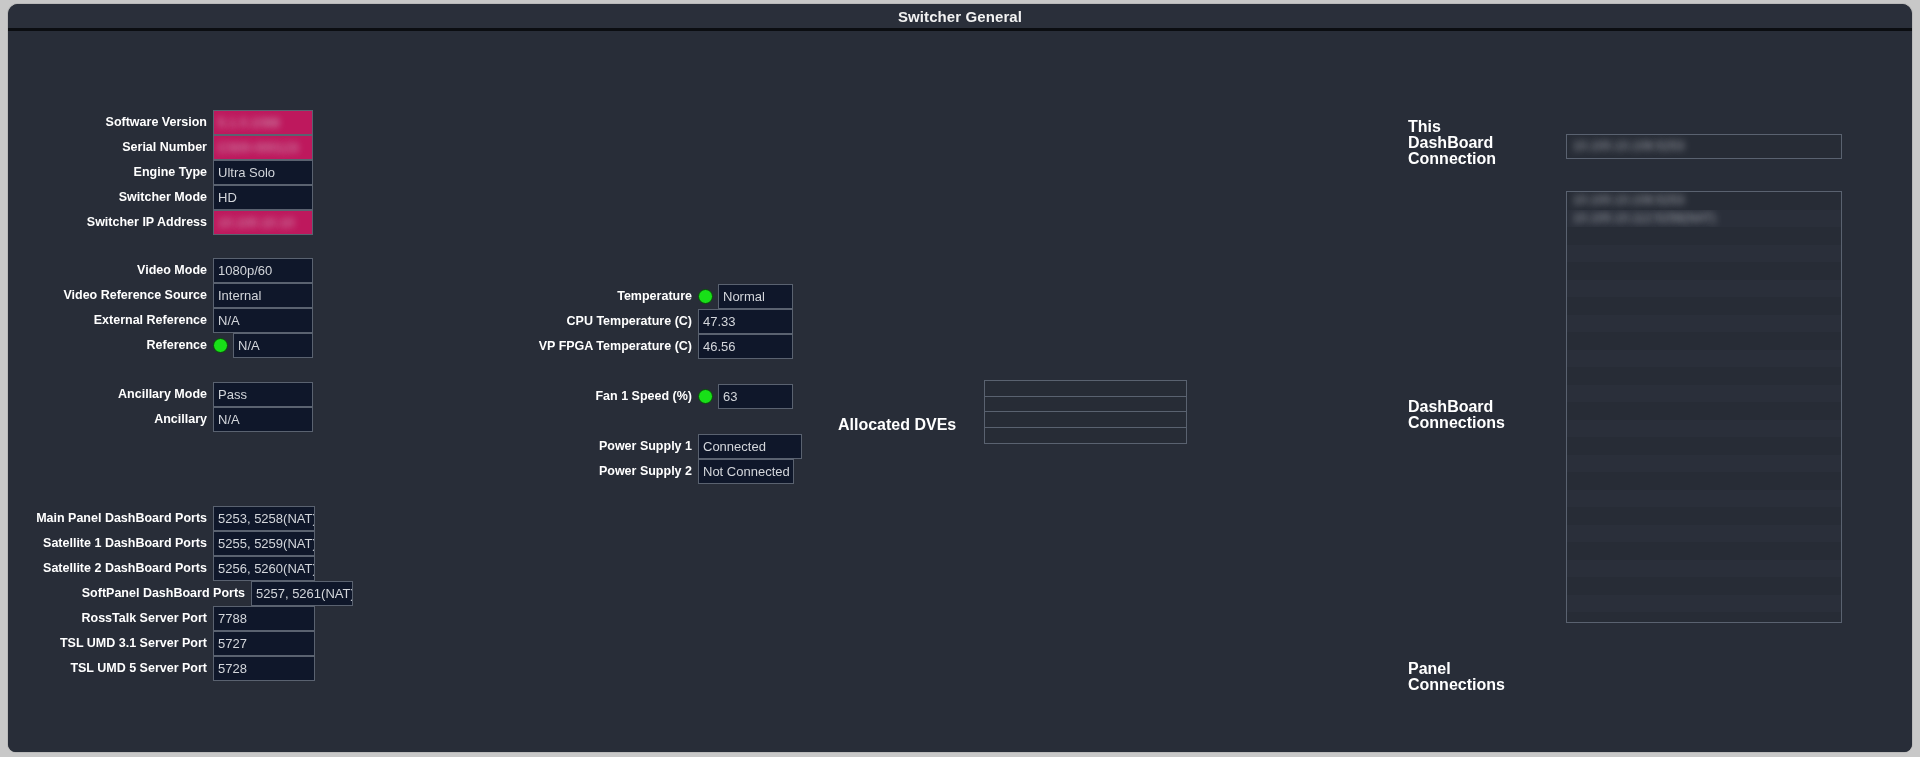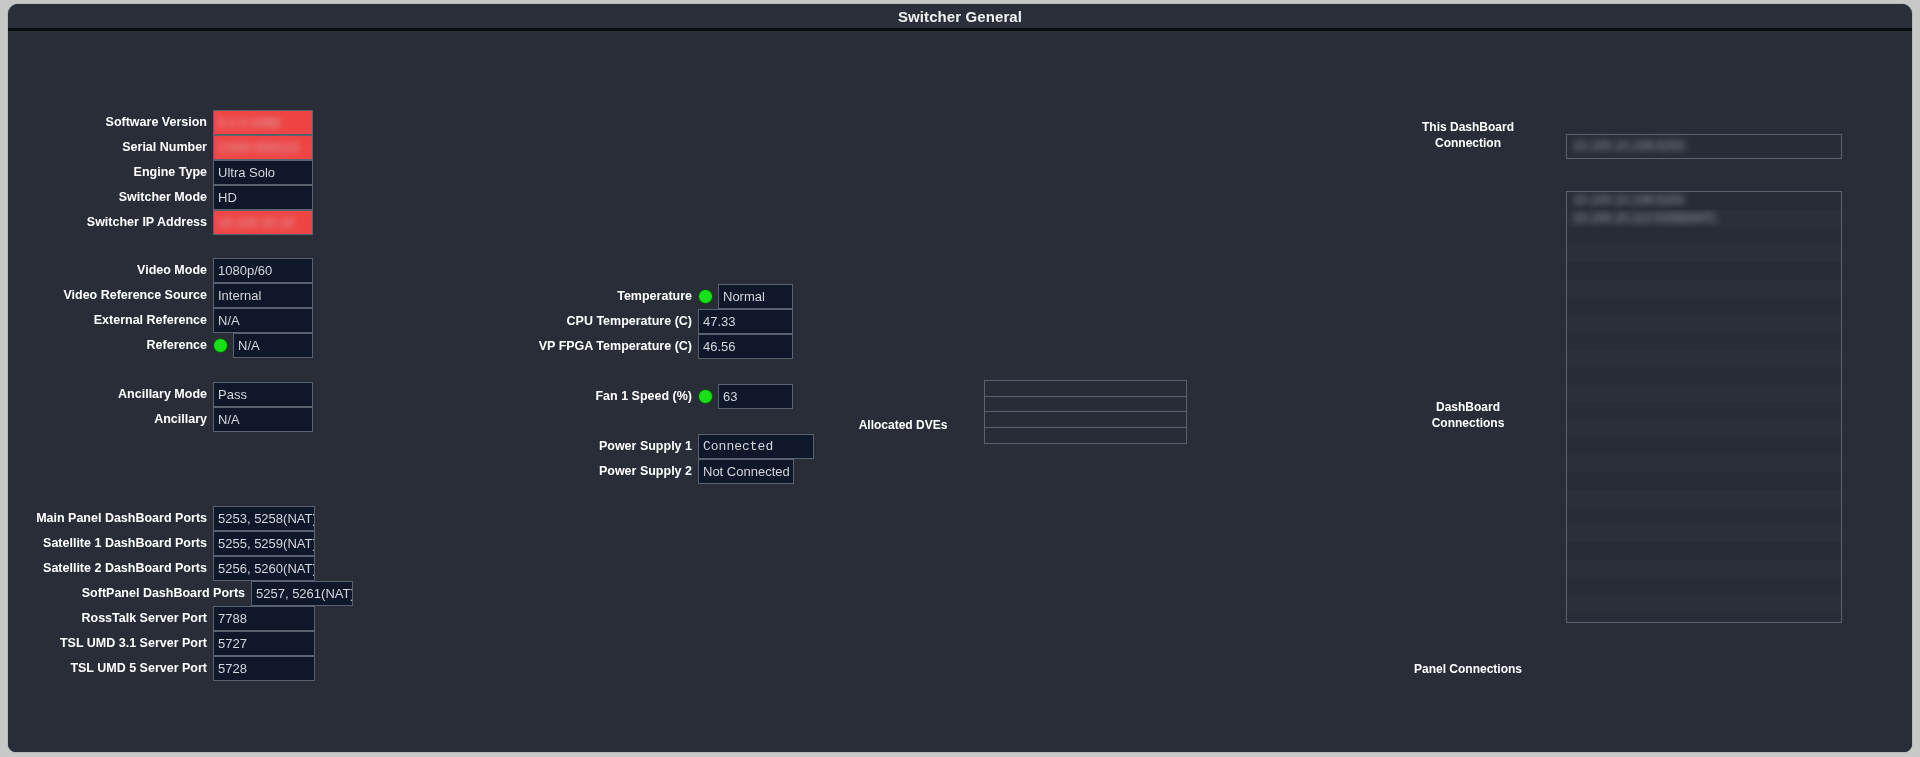--- a/index.html
+++ b/index.html
@@ -67,21 +67,21 @@
     font-size: 13px;
     height: 25px;
     line-height: 23px;
     padding: 0 4px;
     white-space: nowrap;
     overflow: hidden;
   }
   .fld.blur {
     color: transparent;
     text-shadow: 0 0 7px rgba(214,218,224,0.85);
-    background: #ef4444;
+    background: #be185d;
   }
 
   .led {
     width: 15px; height: 15px;
     border-radius: 50%;
     background: #18e018;
     border: 1px solid #0a4a0a;
     margin-right: 5px;
     flex: none;
   }
@@ -118,23 +118,23 @@
   }
   .dve-row {
     height: 15.5px;
     border-bottom: 1px solid #5a6270;
   }
   .dve-row:last-child { border-bottom: none; }
 
   .sidelabel {
     position: absolute;
     color: #ffffff;
-    font-size: 12px;
+    font-size: 16px;
     font-weight: bold;
-    text-align: center;
+    text-align: left;
     line-height: 16px;
   }
 </style>
 </head>
 <body>
 
 <div id="window">
 
   <div id="titlebar">
     <span class="title">Switcher General</span>
@@ -247,21 +247,21 @@
       <div class="row" style="left:0; top:0px;">
         <div class="lbl" style="width:360px;">Fan 1 Speed (%)</div>
         <span class="led"></span>
         <div class="fld" style="width:75px;">63</div>
       </div>
     </div>
 
     <div class="group" style="left:330px; top:400px;">
       <div class="row" style="left:0; top:0px;">
         <div class="lbl" style="width:360px;">Power Supply 1</div>
-        <div class="fld" style="width:116px;font-family:Liberation Mono, monospace;">Connected</div>
+        <div class="fld" style="width:104px;">Connected</div>
       </div>
       <div class="row" style="left:0; top:25px;">
         <div class="lbl" style="width:360px;">Power Supply 2</div>
         <div class="fld" style="width:96px;">Not Connected</div>
       </div>
     </div>
 
     <div class="sidelabel" style="left:830px; top:383px; width:130px;">Allocated DVEs</div>
     <div class="dve-box" style="left:976px; top:346px; width:203px; height:64px;">
       <div class="dve-row"></div>

